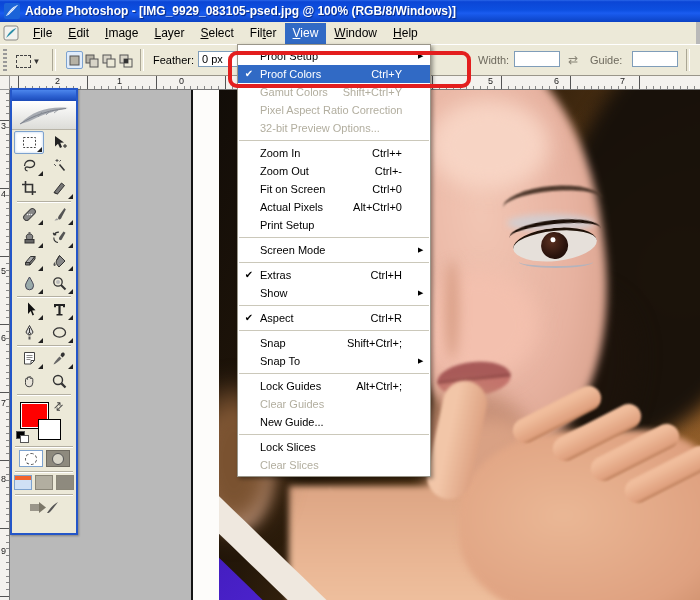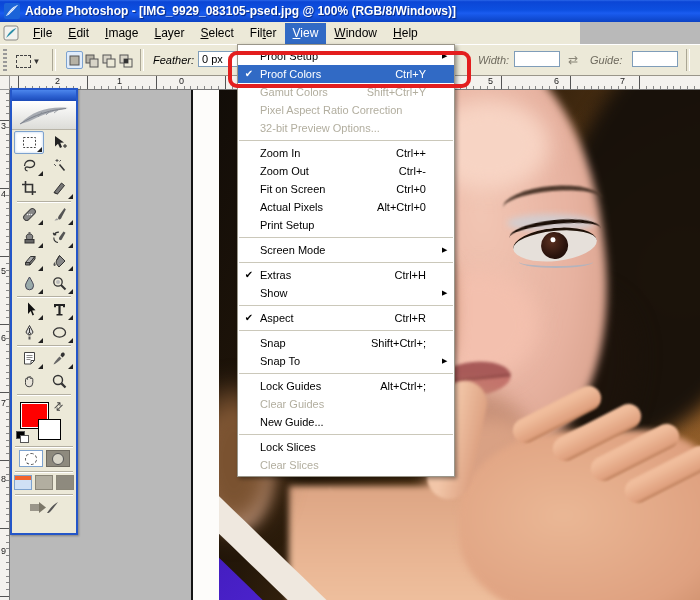--- a/index.html
+++ b/index.html
@@ -6,41 +6,41 @@
   #app{position:relative;width:700px;height:600px;overflow:hidden;
        font-family:"Liberation Sans",sans-serif;background:#b9b9b9;}
   
   #titlebar{position:absolute;left:0;top:0;width:700px;height:22px;
     background:linear-gradient(180deg,#2a66e8 0%,#0b46d6 8%,#0d4fe0 45%,#1a5cf0 60%,#0b42c4 100%);
     display:flex;align-items:center;gap:5px;padding-left:4px;box-sizing:border-box;}
   #titlebar .ttl{color:#fff;font-weight:bold;font-size:12px;white-space:nowrap;
     text-shadow:1px 1px 1px #06257a;}
   .appicon{width:16px;height:16px;flex:0 0 auto;}
   
-  #menubar{position:absolute;left:0;top:22px;width:580px;height:22px;background:#ece9d8;
+  #menubar{position:absolute;left:0;top:22px;width:696px;height:22px;background:#ece9d8;
     display:flex;align-items:center;font-size:12px;color:#000;}
   #menubar .docicon{width:16px;height:16px;margin:0 6px 0 3px;}
   .mitem{padding:3px 8px 4px 8px;cursor:default;}
   .mitem.active{background:#316ac5;color:#fff;}
   .mitem u{text-decoration:underline;}
   
   #optionsbar{position:absolute;left:0;top:44px;width:700px;height:32px;background:#ece9d8;
     border-top:1px solid #fff;border-bottom:1px solid #9a968a;box-sizing:border-box;font-size:11px;}
   .grip{position:absolute;left:3px;top:4px;width:4px;height:22px;
     background:repeating-linear-gradient(180deg,#999 0 2px,transparent 2px 4px);}
   .opt-toolbtn{position:absolute;left:10px;top:3px;width:34px;height:24px;background:#ece9d8;
     border:1px solid #ece9d8;display:flex;align-items:center;justify-content:center;gap:2px;}
   .opt-toolbtn .dashrect{width:13px;height:11px;border:1px dashed #444;}
   .opt-toolbtn .dd{font-size:8px;color:#333;}
   .vsep{position:absolute;top:4px;width:2px;height:22px;
     border-left:1px solid #aaa695;border-right:1px solid #fff;}
   .modebtn{position:absolute;top:6px;width:17px;height:18px;display:flex;align-items:center;
     justify-content:center;}
   .modebtn.sel{background:#e0ecfb;border:1px solid #7da2ce;border-radius:2px;box-sizing:border-box;}
-  .opt-label{position:absolute;top:9px;color:#000;font-style:italic;}
+  .opt-label{position:absolute;top:9px;color:#000;}
   .opt-label.dim{color:#6e6a5e;}
   .opt-input{position:absolute;top:6px;height:16px;border:1px solid #7f9db9;background:#fff;
     font-size:11px;font-family:"Liberation Sans",sans-serif;padding:0 3px;box-sizing:border-box;}
   .swapicon{position:absolute;top:9px;color:#8a8678;font-size:12px;line-height:12px;}
   
   #ruler-corner{position:absolute;left:0;top:76px;width:10px;height:14px;background:#f4f2ee;
     border-right:1px solid #999;border-bottom:1px solid #999;box-sizing:border-box;}
   #hruler{position:absolute;left:10px;top:76px;width:690px;height:14px;background:#f4f2ee;
     border-bottom:1px solid #777;box-sizing:border-box;
     background-image:
@@ -138,21 +138,21 @@
   .maskbtn .c2{width:10px;height:10px;background:#d8d5c8;border-radius:50%;border:1px solid #555;}
   #tb-screens{display:flex;justify-content:center;gap:3px;padding:2px 0 3px;}
   .scrbtn{width:18px;height:15px;box-sizing:border-box;border:1px solid #8a8678;}
   .scrbtn.s1{background:#fff;border:1px solid #7da2ce;
     background:linear-gradient(180deg,#f3622b 0 4px,#cfe0f5 4px);}
   .scrbtn.s2{background:#b2aea0;}
   .scrbtn.s3{background:#8e8a7e;}
   #tb-ir{display:flex;justify-content:center;padding-top:2px;}
   .irbtn{width:34px;height:19px;display:flex;align-items:center;justify-content:center;}
   
-  #viewmenu{position:absolute;left:237px;top:44px;width:218px;background:#fff;
+  #viewmenu{position:absolute;left:237px;top:44px;width:194px;background:#fff;
     border:1px solid #9a968a;box-shadow:2px 2px 4px rgba(0,0,0,.38);z-index:40;
     padding:2px 0;box-sizing:border-box;font-size:11px;color:#000;}
   .vm-row{display:flex;align-items:center;height:18px;line-height:18px;white-space:nowrap;}
   .vm-row .chk{width:22px;text-align:center;font-size:10px;}
   .vm-row .lbl{flex:1 1 auto;}
   .vm-row .sc{padding-right:16px;}
   .vm-row .arr{width:12px;font-size:7px;}
   .vm-row.dis{color:#b2ae9f;}
   .vm-row.hl{background:#316ac5;color:#fff;}
   .vm-sep{height:1px;background:#cbc8ba;margin:3px 1px;}

